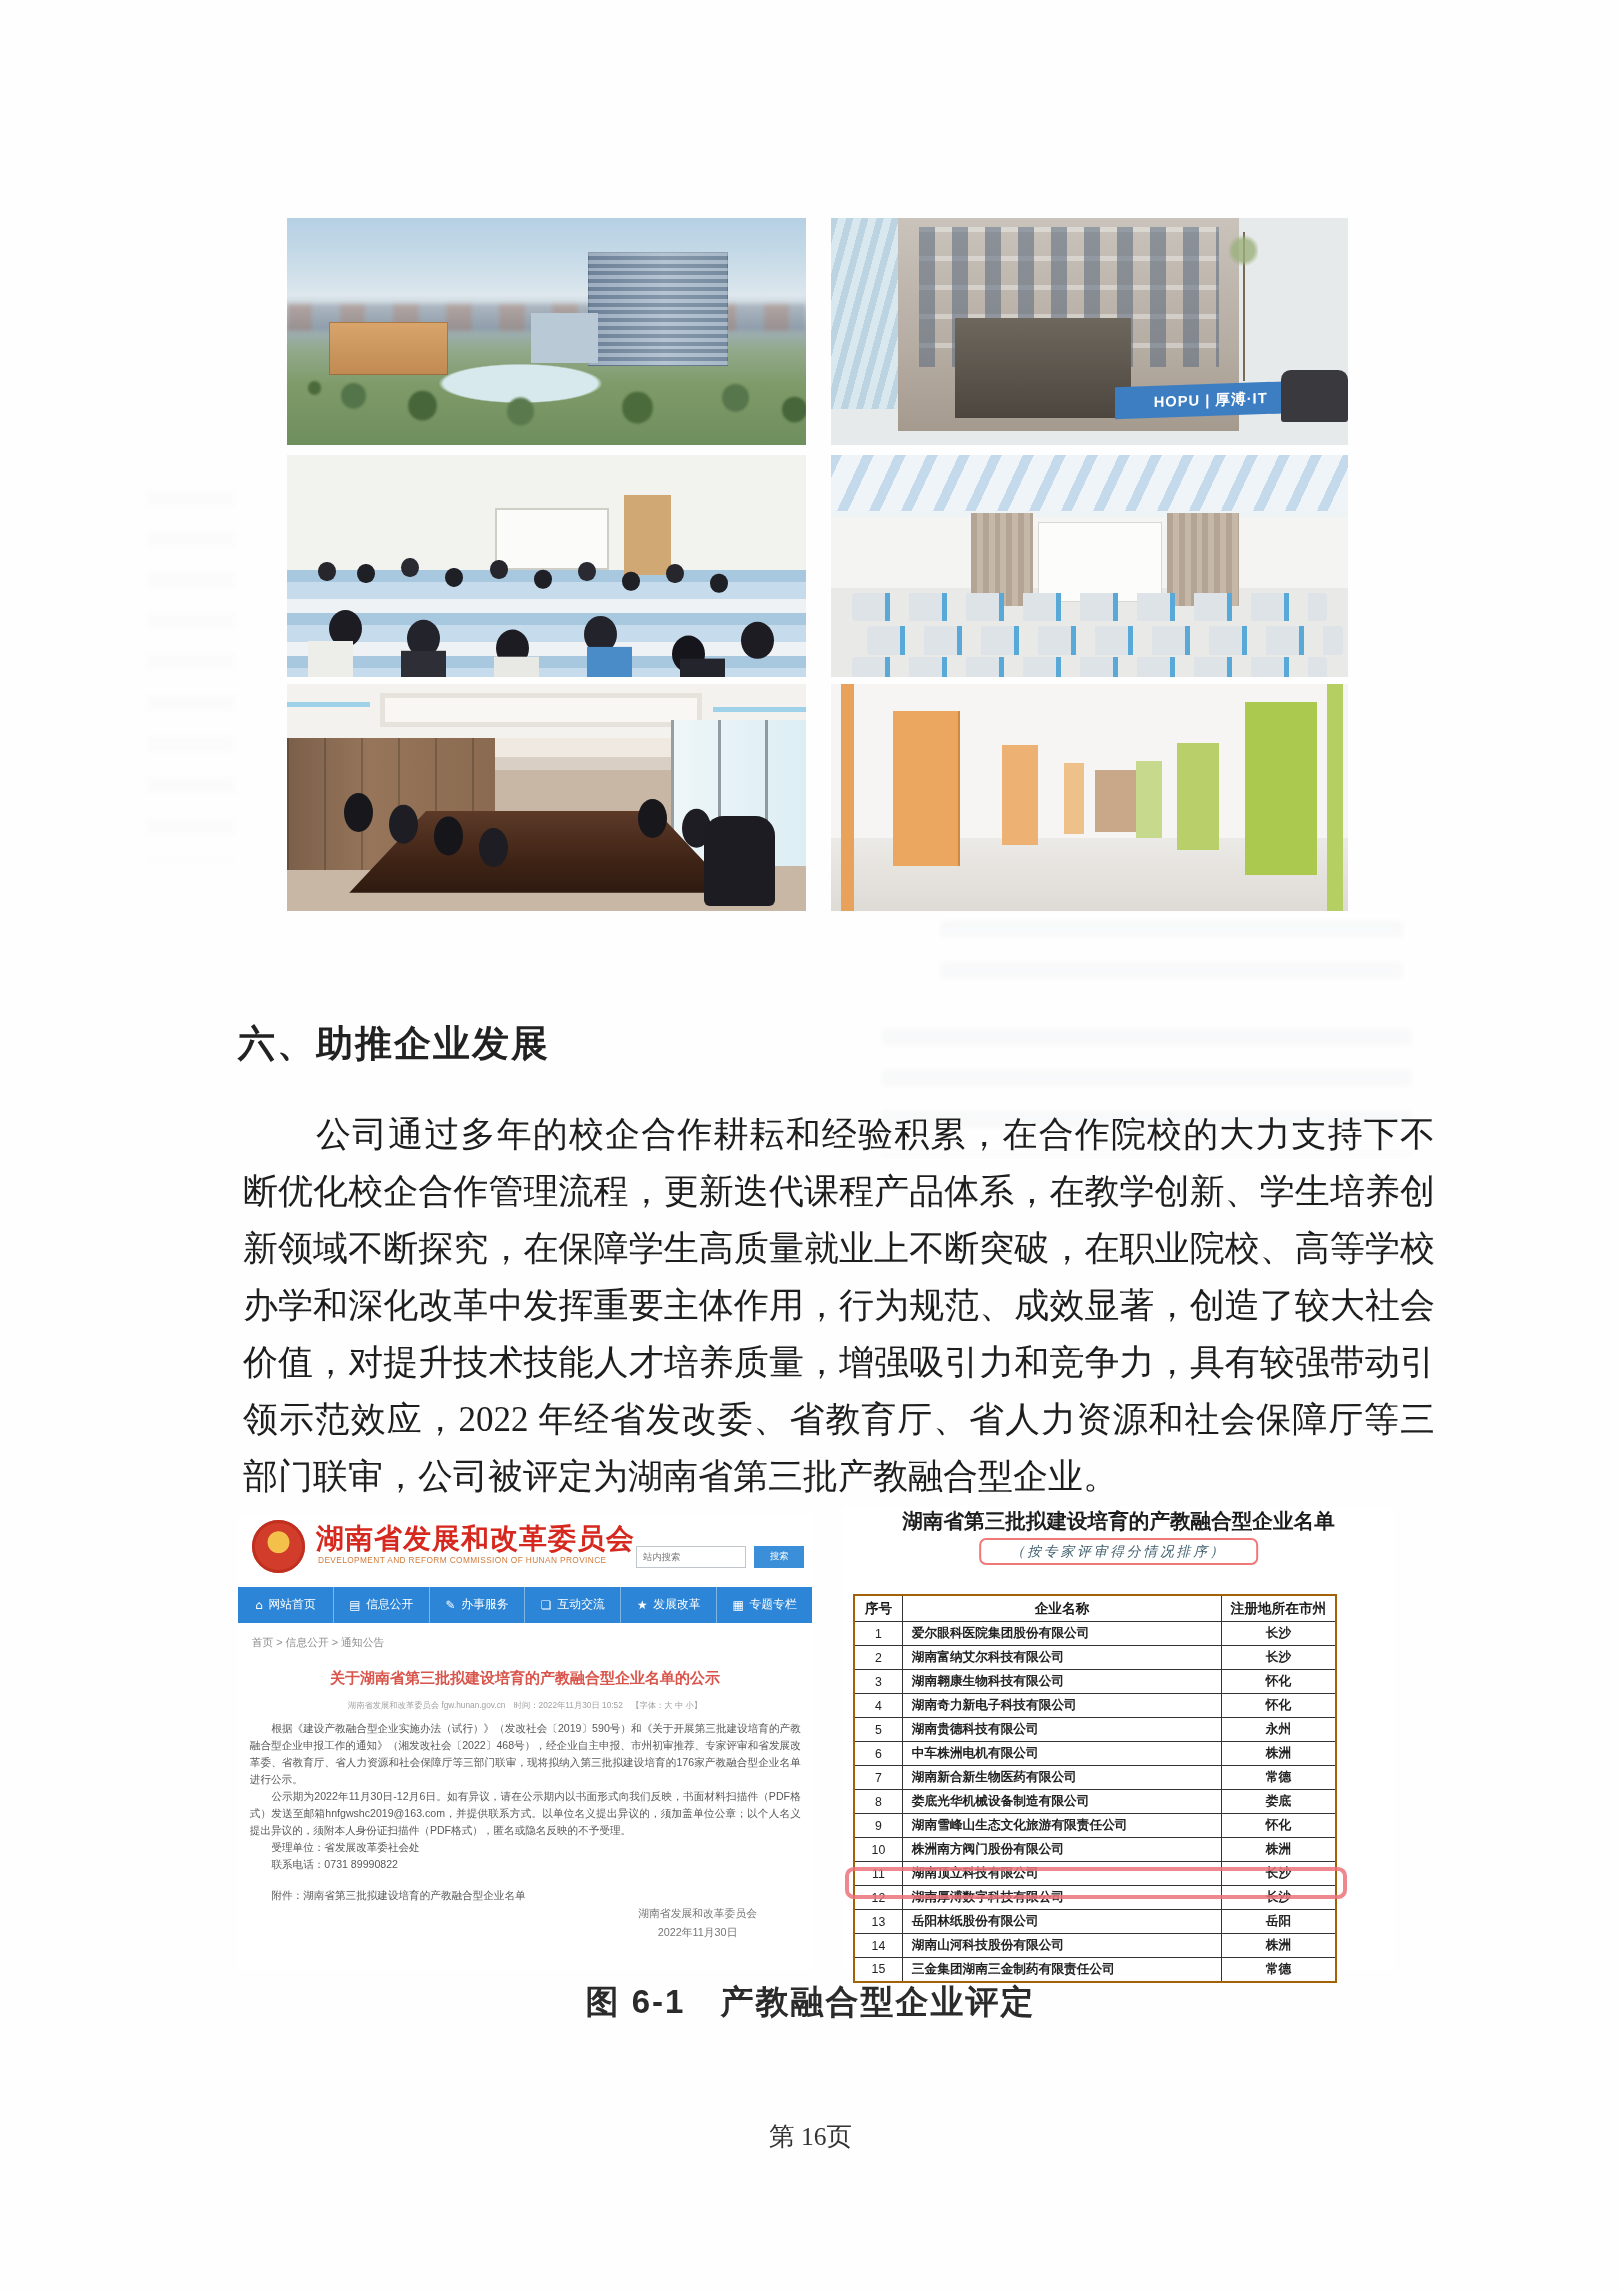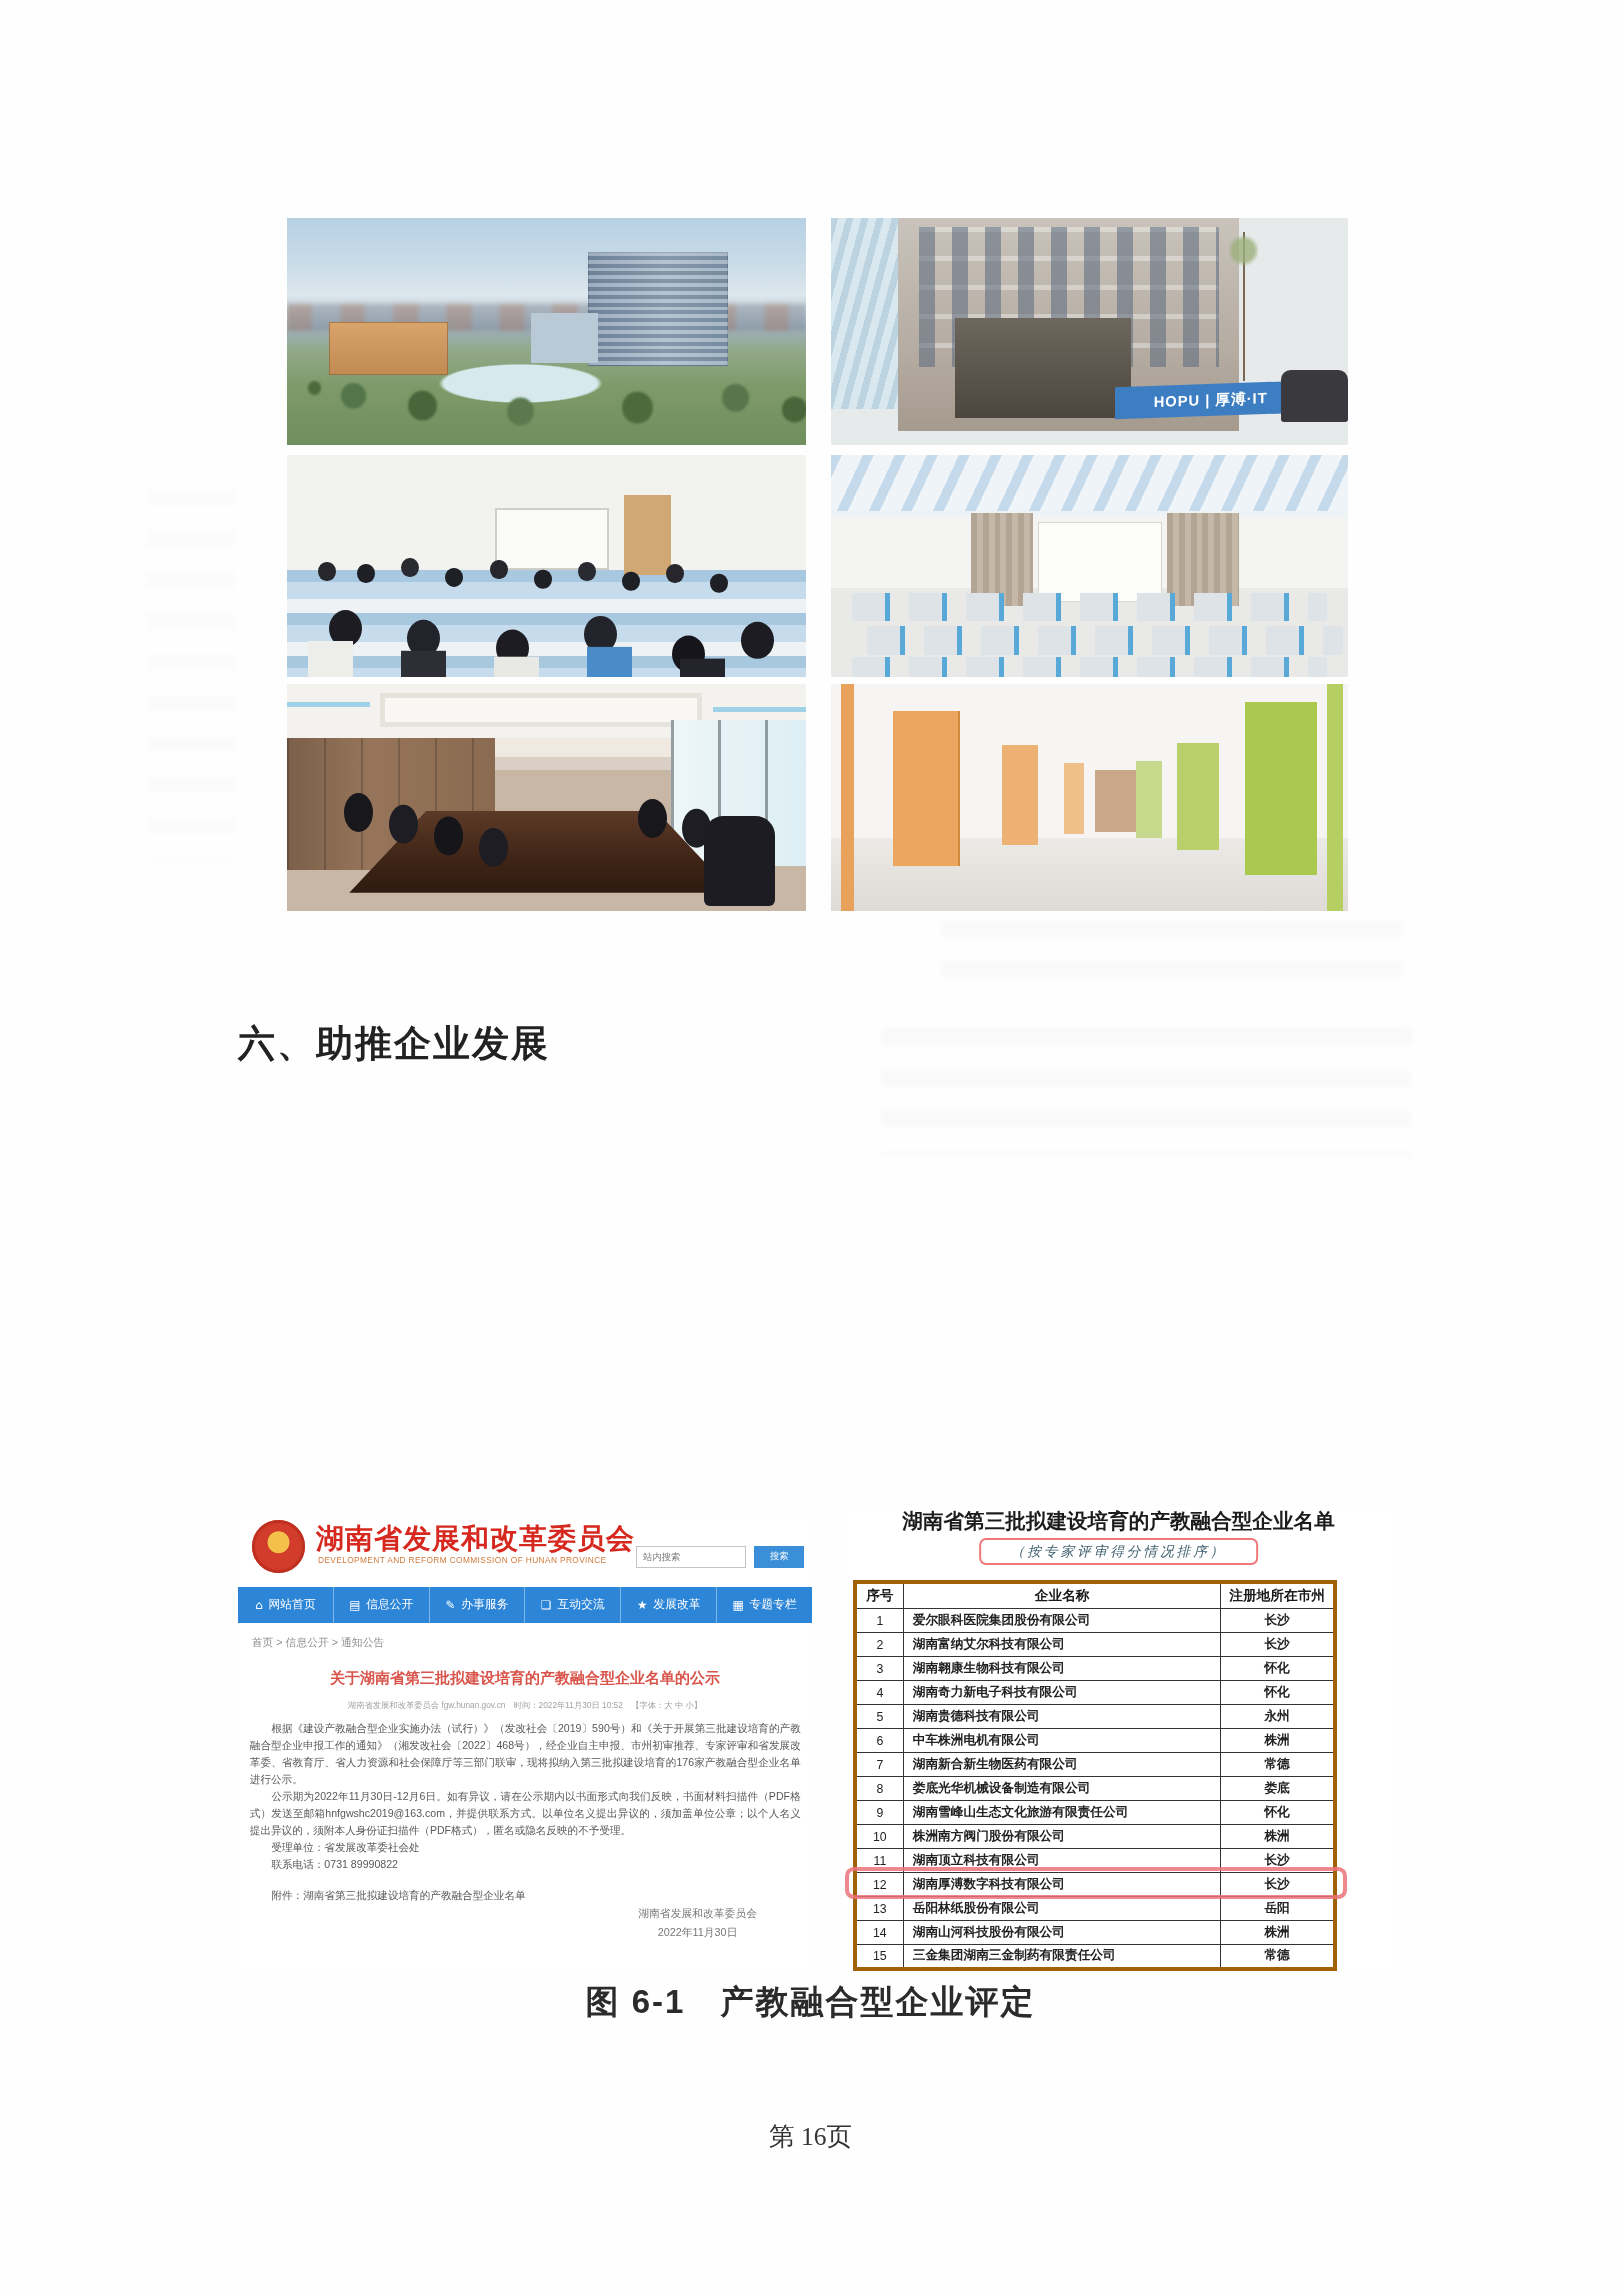--- a/index.html
+++ b/index.html
@@ -155,22 +155,22 @@
         font-size:10.8px; line-height:18.6px; color:#777; font-family:"Liberation Sans",sans-serif; filter:blur(0.3px); }
 
   
   .shot-right { position:absolute; left:843px; top:1507px; width:551px; height:463px; background:#fff; }
   .list-title { position:absolute; left:0; top:0; width:100%; text-align:center;
         font-family:"Liberation Sans",sans-serif; font-weight:bold; font-size:20.6px; color:#1c1c1c; }
   .list-subtitle-box { position:absolute; left:50%; top:31px; transform:translateX(-50%);
         border:2.9px solid #f07878; border-radius:6.9px; padding:2px 30px; }
   .list-subtitle { font-size:13.7px; color:#40606e; letter-spacing:2.9px; font-style:italic;
         font-family:"Liberation Serif",serif; white-space:nowrap; }
-  .company-table { position:absolute; left:9.8px; top:73px; width:484px; border-collapse:collapse;
-        border:4px solid #a16207; font-family:"Liberation Sans",sans-serif; }
+  .company-table { position:absolute; left:9.8px; top:87px; width:484px; border-collapse:collapse;
+        border:2px solid #a16207; font-family:"Liberation Sans",sans-serif; }
   .company-table th { border:1px solid #333; height:26.5px; font-size:13.7px; color:#1a1a1a;
         font-weight:bold; text-align:center; }
   .company-table td { border:1px solid #333; height:24px; font-size:12.7px; color:#222; font-weight:600; }
   .company-table td.col-no { width:49px; text-align:center; font-weight:400; font-size:12.3px; }
   .company-table td.col-name { width:321px; text-align:left; padding-left:8.8px; }
   .company-table td.col-city { width:115px; text-align:center; }
   .row-highlight { position:absolute; left:2px; width:502px; height:33px;
         border:4.9px solid rgba(235,115,122,.85); border-radius:8.8px; pointer-events:none; }
 
   
@@ -239,20 +239,21 @@
     <div class="p6-dL1"></div>
       <div class="p6-dL2"></div>
       <div class="p6-dL3"></div>
       <div class="p6-end"></div>
     <div class="p6-dR1"></div>
       <div class="p6-dR2"></div>
       <div class="p6-dR3"></div>
   </div>
 
   <div class="section-heading">六、助推企业发展</div>
+  <div class="body-par">公司通过多年的校企合作耕耘和经验积累，在合作院校的大力支持下不断优化校企合作管理流程，更新迭代课程产品体系，在教学创新、学生培养创新领域不断探究，在保障学生高质量就业上不断突破，在职业院校、高等学校办学和深化改革中发挥重要主体作用，行为规范、成效显著，创造了较大社会价值，对提升技术技能人才培养质量，增强吸引力和竞争力，具有较强带动引领示范效应，2022 年经省发改委、省教育厅、省人力资源和社会保障厅等三部门联审，公司被评定为湖南省第三批产教融合型企业。</div>
 
   <div class="shot-left">
     <div class="gov-logo"></div>
     <div class="gov-title">湖南省发展和改革委员会</div>
     <div class="gov-subtitle">DEVELOPMENT AND REFORM COMMISSION OF HUNAN PROVINCE</div>
     <div class="gov-search">
       <input type="text" placeholder="站内搜索" style="">
       <span class="btn">搜索</span>
     </div>
     <div class="gov-nav">

